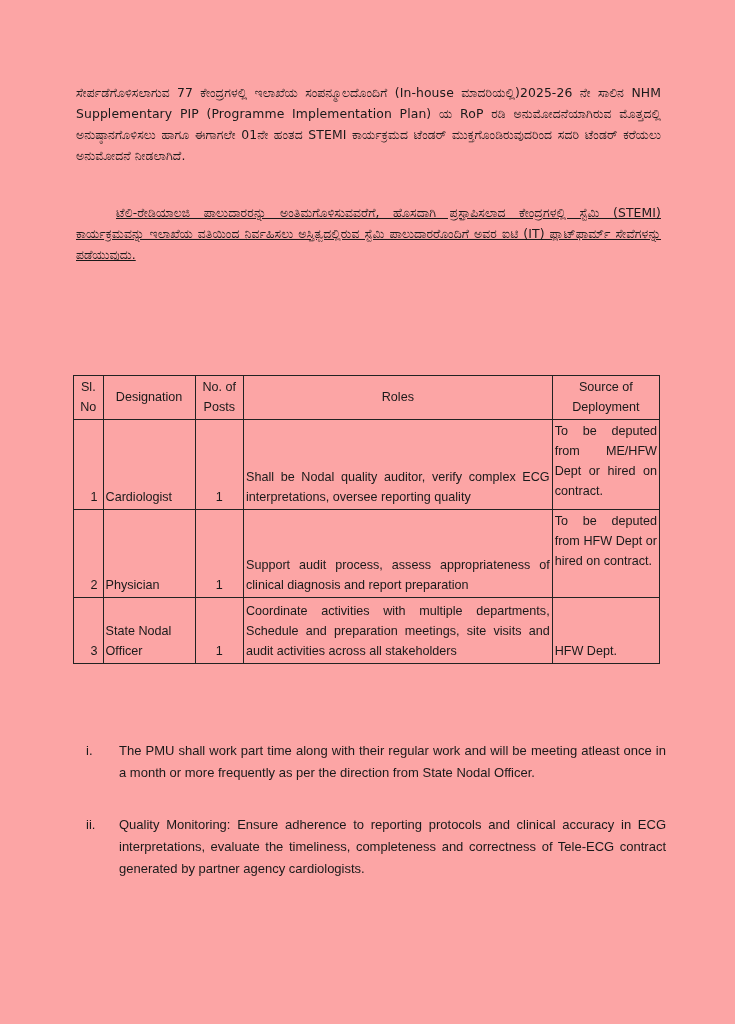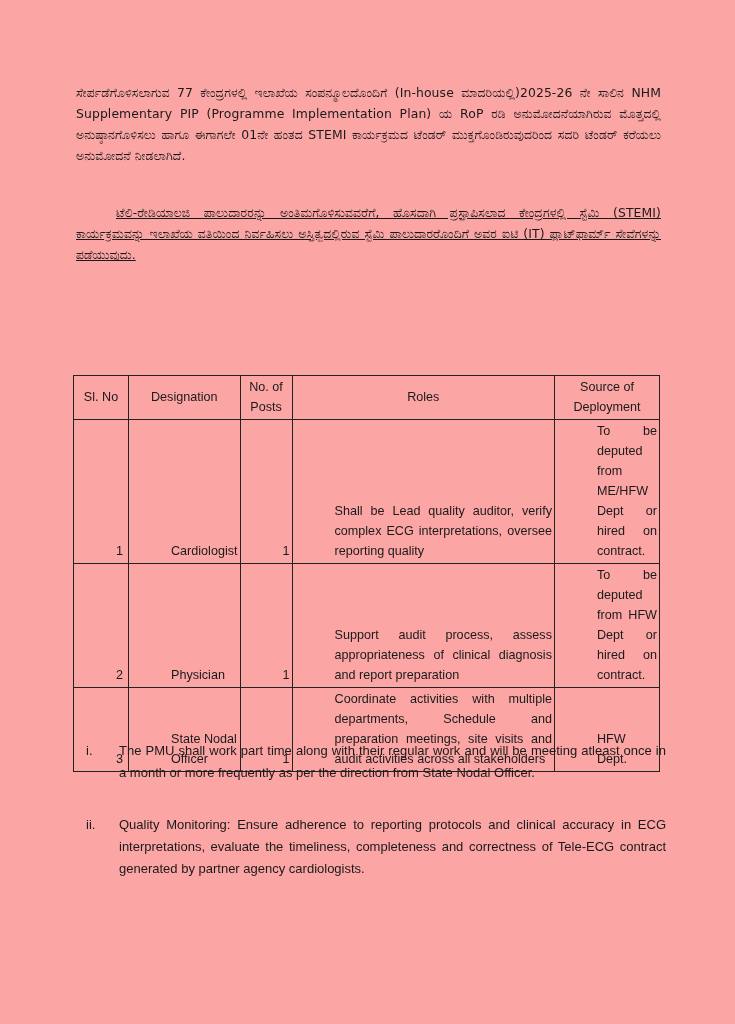--- a/index.html
+++ b/index.html
@@ -51,21 +51,20 @@
       padding: 1px 2px 2px 2px;
       font-weight: normal;
     }
     .roles-table th {
       text-align: center;
       vertical-align: middle;
       height: 40px;
     }
     .roles-table td {
       vertical-align: bottom;
-      padding-left: 42px;
     }
     .col-sl { width: 25px; }
     .col-des { width: 88px; }
     .col-posts { width: 44px; }
     .col-roles { width: 314px; }
     .col-src { width: 104px; }
     .roles-table td.num { text-align: right; padding-right: 5px; }
     .roles-table td.center { text-align: center; }
     .roles-table td.just { text-align: justify; text-align-last: left; }
     .roles-table td.src { vertical-align: top; text-align: justify; text-align-last: left; }
@@ -120,21 +119,21 @@
         <th class="col-posts">No. of Posts</th>
         <th class="col-roles">Roles</th>
         <th class="col-src">Source of Deployment</th>
       </tr>
     </thead>
     <tbody>
       <tr class="r1">
         <td class="num">1</td>
         <td>Cardiologist</td>
         <td class="center">1</td>
-        <td class="just">Shall be Lead quality auditor, verify complex ECG interpretations, oversee reporting quality</td>
+        <td class="just">Shall be Nodal quality auditor, verify complex ECG interpretations, oversee reporting quality</td>
         <td class="src">To be deputed from ME/HFW Dept or hired on contract.</td>
       </tr>
       <tr class="r2">
         <td class="num">2</td>
         <td>Physician</td>
         <td class="center">1</td>
         <td class="just">Support audit process, assess appropriateness of clinical diagnosis and report preparation</td>
         <td class="src">To be deputed from HFW Dept or hired on contract.</td>
       </tr>
       <tr class="r3">

